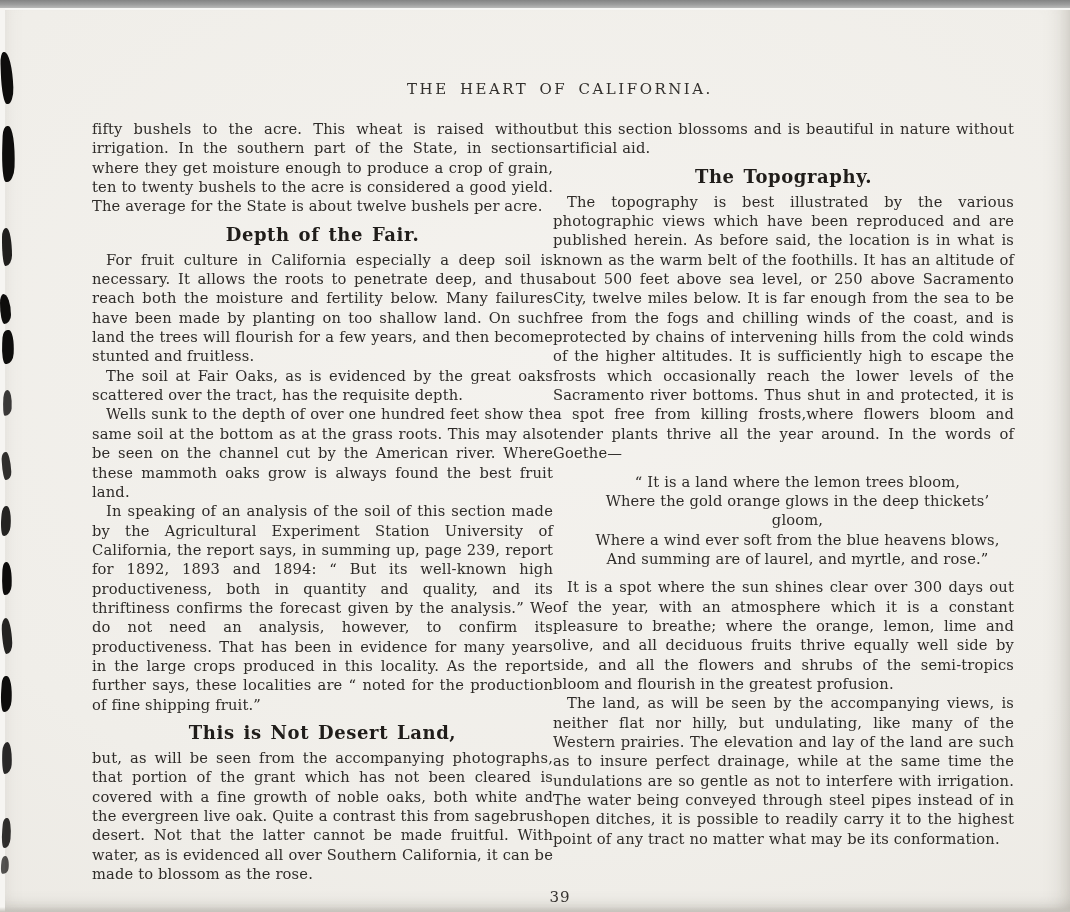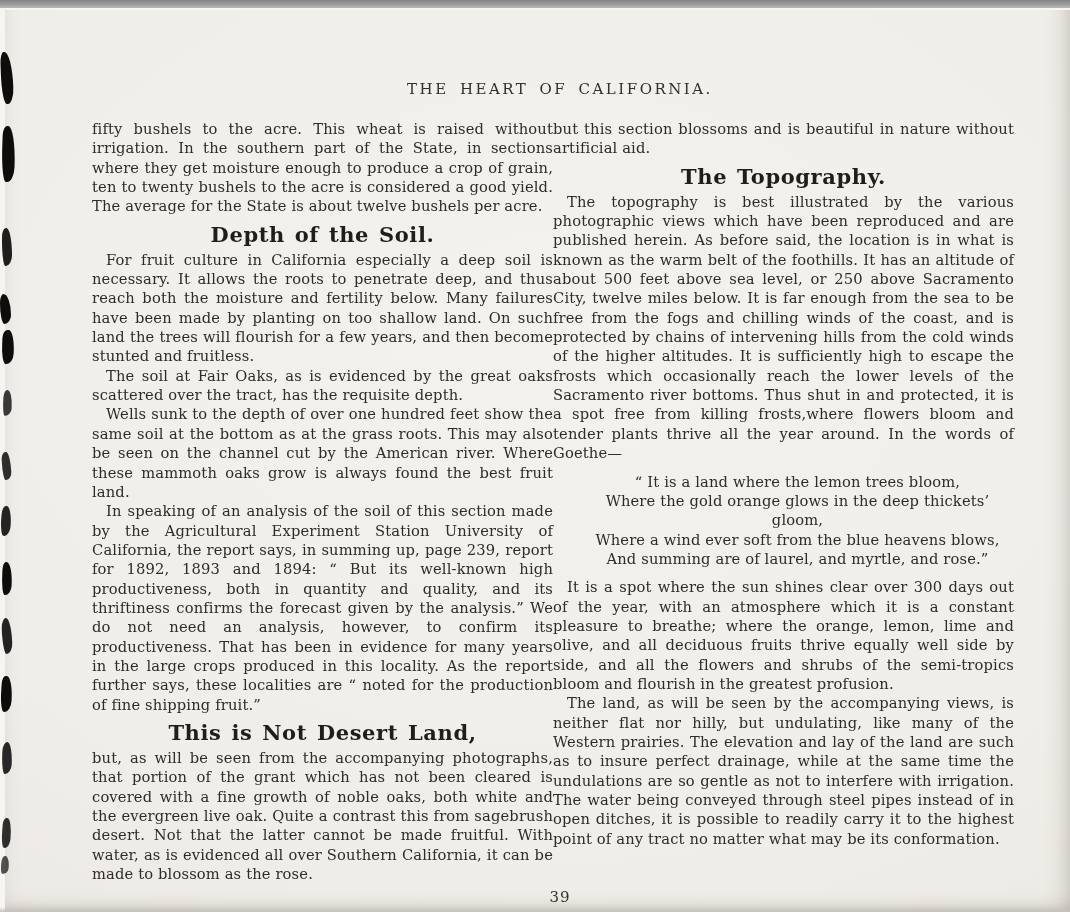--- a/index.html
+++ b/index.html
@@ -23,21 +23,21 @@
   .page{position:absolute;left:92px;top:80px;width:936px;}
   .running-head{
     text-align:center;font-size:15px;letter-spacing:2.5px;word-spacing:4px;
     color:#322f2c;margin:0 0 21px 0;font-weight:500;
   }
   .cols{display:flex;}
   .col{width:461px;font-size:14.7px;line-height:19.35px;text-align:justify;
        letter-spacing:.15px;}
   .col p{margin:0;text-indent:14px;}
   .col p.noindent{text-indent:0;}
-  .col h3{margin:9px 0 5px 0;text-align:center;font-size:21px;line-height:20px;
+  .col h3{margin:9px 0 5px 0;text-align:center;font-size:18px;line-height:20px;
           font-weight:bold;color:#201d1a;letter-spacing:.6px;word-spacing:2px;}
   .poem{margin:9px 0 9px 28px;text-align:center;}
   .page-number{text-align:center;font-size:15px;margin-top:5px;color:#35322e;
                letter-spacing:1px;}
 </style>
 </head>
 <body>
 
 <div class="scan">
 
@@ -63,21 +63,21 @@
   </div>
 
   <div class="page">
 
     <div class="running-head">THE HEART OF CALIFORNIA.</div>
 
     <div class="cols">
 
       <div class="col">
         <p class="noindent">fifty bushels to the acre.  This wheat is raised without irrigation.  In the southern part of the State, in sections where they get moisture enough to produce a crop of grain, ten to twenty bushels to the acre is considered a good yield.  The average for the State is about twelve bushels per acre.</p>
-        <h3>Depth of the Soil.</h3>
+        <h3>Depth of the Fair.</h3>
         <p>For fruit culture in California especially a deep soil is necessary.  It allows the roots to penetrate deep, and thus reach both the moisture and fertility below.  Many failures have been made by planting on too shallow land.  On such land the trees will flourish for a few years, and then become stunted and fruitless.</p>
         <p>The soil at Fair Oaks, as is evidenced by the great oaks scattered over the tract, has the requisite depth.</p>
         <p>Wells sunk to the depth of over one hundred feet show the same soil at the bottom as at the grass roots.  This may also be seen on the channel cut by the American river.  Where these mammoth oaks grow is always found the best fruit land.</p>
         <p>In speaking of an analysis of the soil of this section made by the Agricultural Experiment Station University of California, the report says, in summing up, page 239, report for 1892, 1893 and 1894:  “ But its well-known high productiveness, both in quantity and quality, and its thriftiness confirms the forecast given by the analysis.”  We do not need an analysis, however, to confirm its productiveness.  That has been in evidence for many years in the large crops produced in this locality.  As the report further says, these localities are “ noted for the production of fine shipping fruit.”</p>
         <h3>This is Not Desert Land,</h3>
         <p class="noindent">but, as will be seen from the accompanying photographs, that portion of the grant which has not been cleared is covered with a fine growth of noble oaks, both white and the evergreen live oak.  Quite a contrast this from sagebrush desert.  Not that the latter cannot be made fruitful.  With water, as is evidenced all over Southern California, it can be made to blossom as the rose.</p>
       </div>
 
       <div class="col">
         <p class="noindent">but this section blossoms and is beautiful in nature without artificial aid.</p>

